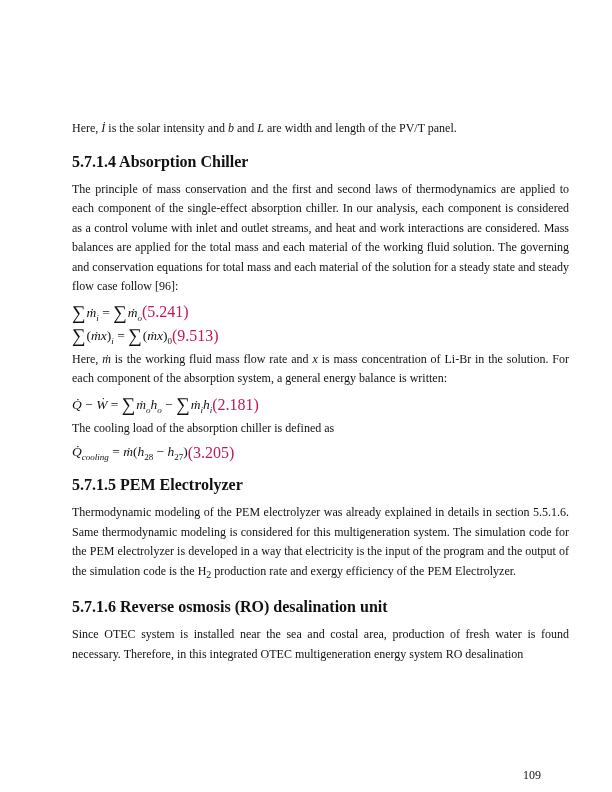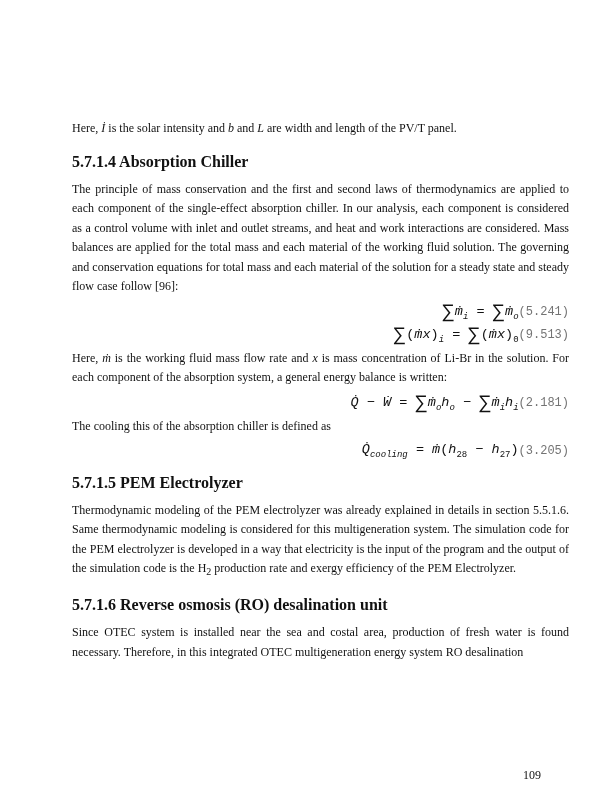--- a/index.html
+++ b/index.html
@@ -22,34 +22,33 @@
     margin: 0 0 6px 0;
   }
   .section-heading {
     font-size: 16px;
     line-height: 19px;
     font-weight: bold;
     margin: 13px 0 9px 0;
   }
   .equation {
     display: flex;
-    justify-content: flex-end;
+    justify-content: flex-start;
     align-items: center;
     margin: 1px 0 4px 0;
-    font-family: Liberation Mono, monospace;
   }
   .eq-expr { font-size: 13.5px; white-space: nowrap; }
   .eq-expr sub { font-size: 9px; }
   .eq-expr .sum {
     font-size: 19px;
     line-height: 1;
     vertical-align: -2px;
     padding-right: 1px;
   }
-  .eq-num { font-size: 12px; color: #737373; }
+  .eq-num { font-size: 16px; color: #be185d; }
   .page-number {
     position: absolute;
     right: 71px;
     bottom: 36px;
     font-size: 12px;
   }
 </style>
 </head>
 <body>
 
@@ -71,21 +70,21 @@
     <span class="eq-num">(9.513)</span>
   </div>
 
   <p class="body-text">Here, <i>ṁ</i> is the working fluid mass flow rate and <i>x</i> is mass concentration of Li-Br in the solution. For each component of the absorption system, a general energy balance is written:</p>
 
   <div class="equation">
     <span class="eq-expr"><i>Q̇</i> − <i>Ẇ</i> = <span class="sum">∑</span><i>ṁ</i><sub><i>o</i></sub><i>h</i><sub><i>o</i></sub> − <span class="sum">∑</span><i>ṁ</i><sub><i>i</i></sub><i>h</i><sub><i>i</i></sub></span>
     <span class="eq-num">(2.181)</span>
   </div>
 
-  <p class="body-text">The cooling this of the absorption chiller is defined as</p>
+  <p class="body-text">The cooling load of the absorption chiller is defined as</p>
 
   <div class="equation">
     <span class="eq-expr"><i>Q̇</i><sub><i>cooling</i></sub> = <i>ṁ</i>(<i>h</i><sub>28</sub> − <i>h</i><sub>27</sub>)</span>
     <span class="eq-num">(3.205)</span>
   </div>
 
 
   <h2 class="section-heading">5.7.1.5 PEM Electrolyzer</h2>
 
   <p class="body-text">Thermodynamic modeling of the PEM electrolyzer was already explained in details in section 5.5.1.6. Same thermodynamic modeling is considered for this multigeneration system. The simulation code for the PEM electrolyzer is developed in a way that electricity is the input of the program and the output of the simulation code is the H<sub>2</sub> production rate and exergy efficiency of the PEM Electrolyzer.</p>

